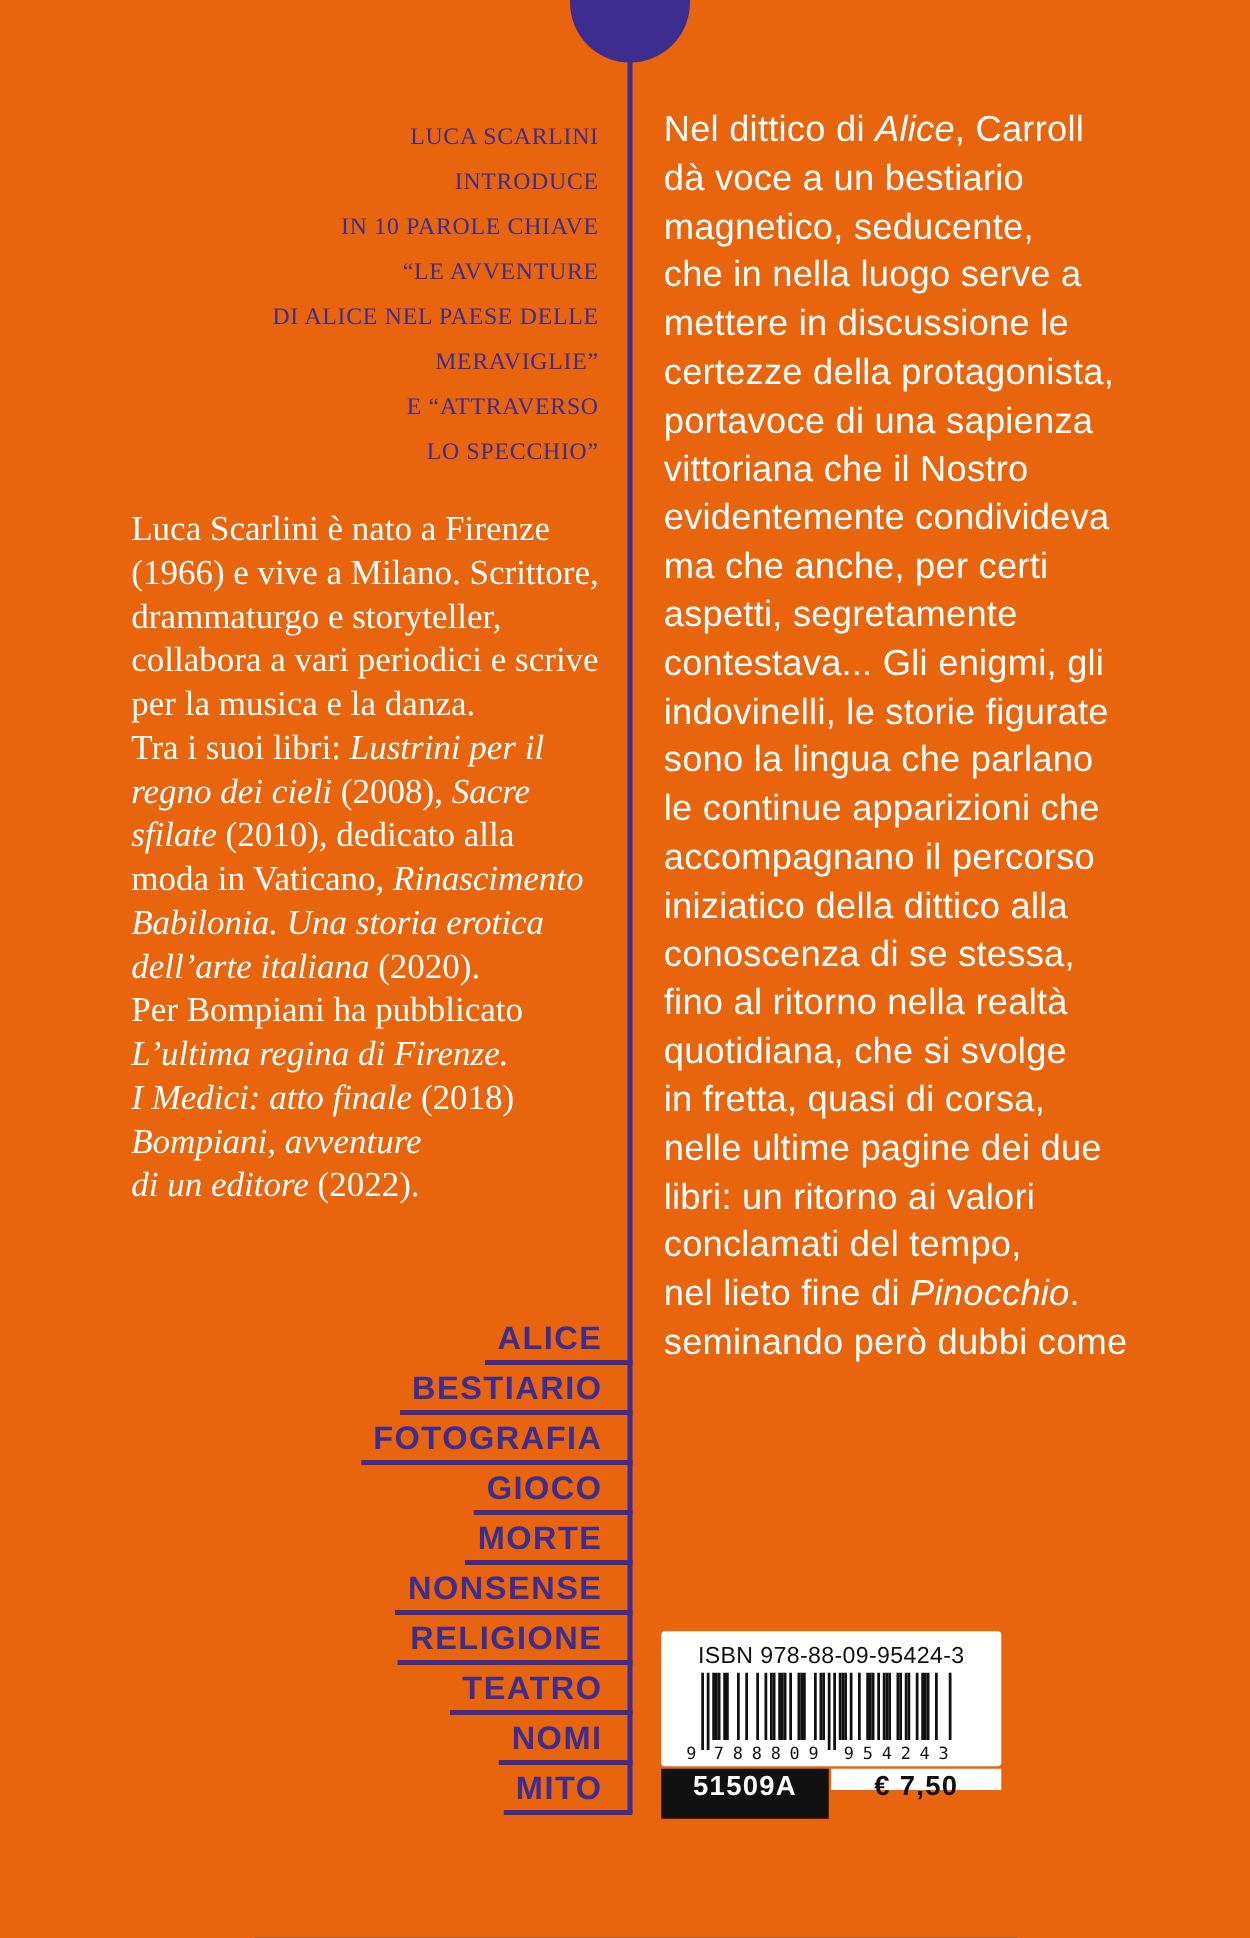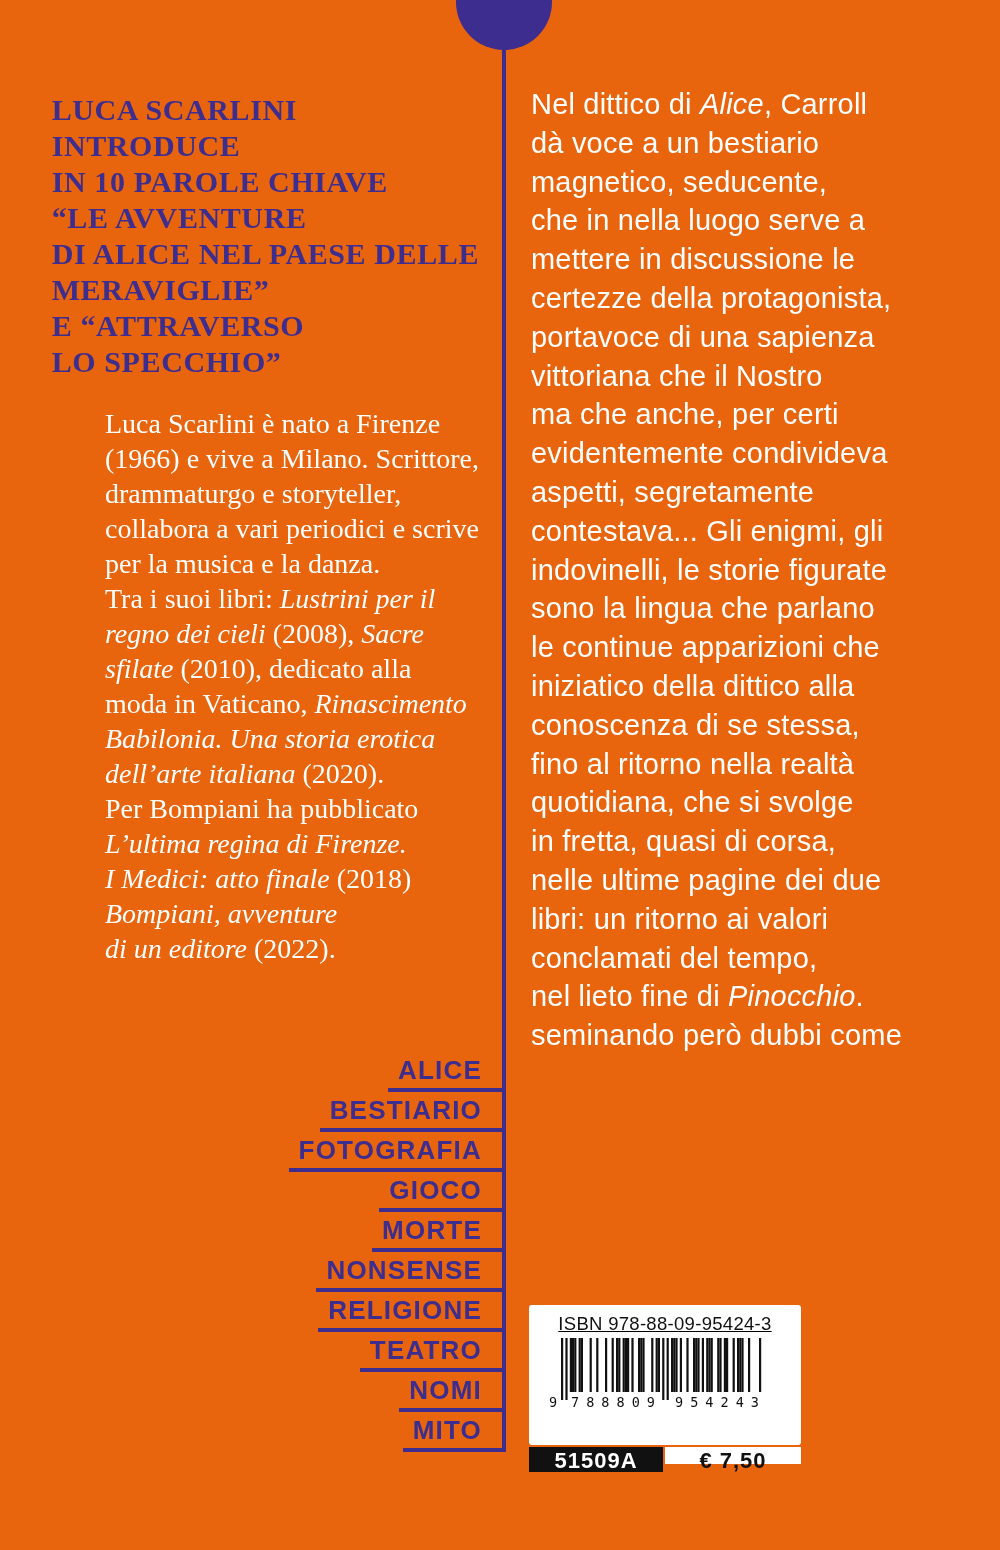--- a/index.html
+++ b/index.html
@@ -18,23 +18,23 @@
   .circle{
     position:absolute;left:456px;top:-46px;width:96px;height:96px;
     border-radius:50%;background:var(--purple);
   }
   .divider{
     position:absolute;left:502px;top:46px;width:4px;height:1404px;
     background:var(--purple);
   }
   
   .heading{
-    position:absolute;right:521px;top:92px;text-align:left;white-space:nowrap;
-    font-family:"Liberation Serif",serif;font-weight:bold;
-    font-size:30px;line-height:36px;letter-spacing:.6px;color:var(--purple);
+    position:absolute;right:521px;top:92px;text-align:right;white-space:nowrap;
+    font-family:"Liberation Serif",serif;font-weight:normal;
+    font-size:19px;line-height:36px;letter-spacing:.6px;color:var(--purple);
   }
   
   .bio{
     position:absolute;right:521px;top:406px;text-align:left;white-space:nowrap;
     font-family:Liberation Serif, serif;
     font-size:28px;line-height:35px;color:var(--white);
   }
   .bio .it,.blurb .it{font-style:italic;}
   
   .blurb{
@@ -49,31 +49,31 @@
   }
   .kw{
     display:inline-block;height:40px;line-height:37px;
     padding:0 24px 0 10px;border-bottom:4px solid var(--purple);
     color:var(--purple);font-weight:bold;font-size:26px;letter-spacing:1.2px;
     white-space:nowrap;
   }
   
   .barcode-label{position:absolute;left:529px;top:1305px;width:272px;}
   .isbn-box{
-    width:272px;height:140px;background:var(--white);border-radius:3px;
-    text-align:center;overflow:hidden;text-decoration:underline;
+    width:272px;height:108px;background:var(--white);border-radius:3px;
+    text-align:center;overflow:hidden;
   }
   .isbn-text{
     margin-top:7px;font-size:18.5px;line-height:24px;color:var(--ink);
     letter-spacing:.3px;
   }
   .isbn-box svg{display:block;margin:2px auto 0;}
   .label-bottom{display:flex;margin-top:2px;}
   .pub-code{
-    width:134px;height:25px;background:#111;color:var(--white);
+    width:134px;height:40px;background:#111;color:var(--white);
     font-weight:bold;font-size:22px;line-height:28px;text-align:center;
     letter-spacing:1px;
   }
   .price-box{
     width:136px;height:17px;background:var(--white);color:var(--ink);
     font-weight:bold;font-size:22px;line-height:28px;text-align:center;
     margin-left:2px;letter-spacing:1px;
   }
 </style>
 </head>
@@ -115,27 +115,28 @@
 
   <div class="blurb" id="blurb">
       <div><span>Nel dittico di </span><span class="it">Alice</span><span>, Carroll</span></div>
       <div><span>dà voce a un bestiario</span></div>
       <div><span>magnetico, seducente,</span></div>
       <div><span>che in nella luogo serve a</span></div>
       <div><span>mettere in discussione le</span></div>
       <div><span>certezze della protagonista,</span></div>
       <div><span>portavoce di una sapienza</span></div>
       <div><span>vittoriana che il Nostro</span></div>
+      <div><span>evidentemente condivideva</span></div>
       <div><span>ma che anche, per certi</span></div>
-      <div><span>evidentemente condivideva</span></div>
       <div><span>aspetti, segretamente</span></div>
       <div><span>contestava... Gli enigmi, gli</span></div>
       <div><span>indovinelli, le storie figurate</span></div>
       <div><span>sono la lingua che parlano</span></div>
       <div><span>le continue apparizioni che</span></div>
+      <div><span>accompagnano il percorso</span></div>
       <div><span>iniziatico della dittico alla</span></div>
       <div><span>conoscenza di se stessa,</span></div>
       <div><span>fino al ritorno nella realtà</span></div>
       <div><span>quotidiana, che si svolge</span></div>
       <div><span>in fretta, quasi di corsa,</span></div>
       <div><span>nelle ultime pagine dei due</span></div>
       <div><span>libri: un ritorno ai valori</span></div>
       <div><span>conclamati del tempo,</span></div>
       <div><span>nel lieto fine di </span><span class="it">Pinocchio</span><span>.</span></div>
       <div><span>seminando però dubbi come</span></div>

